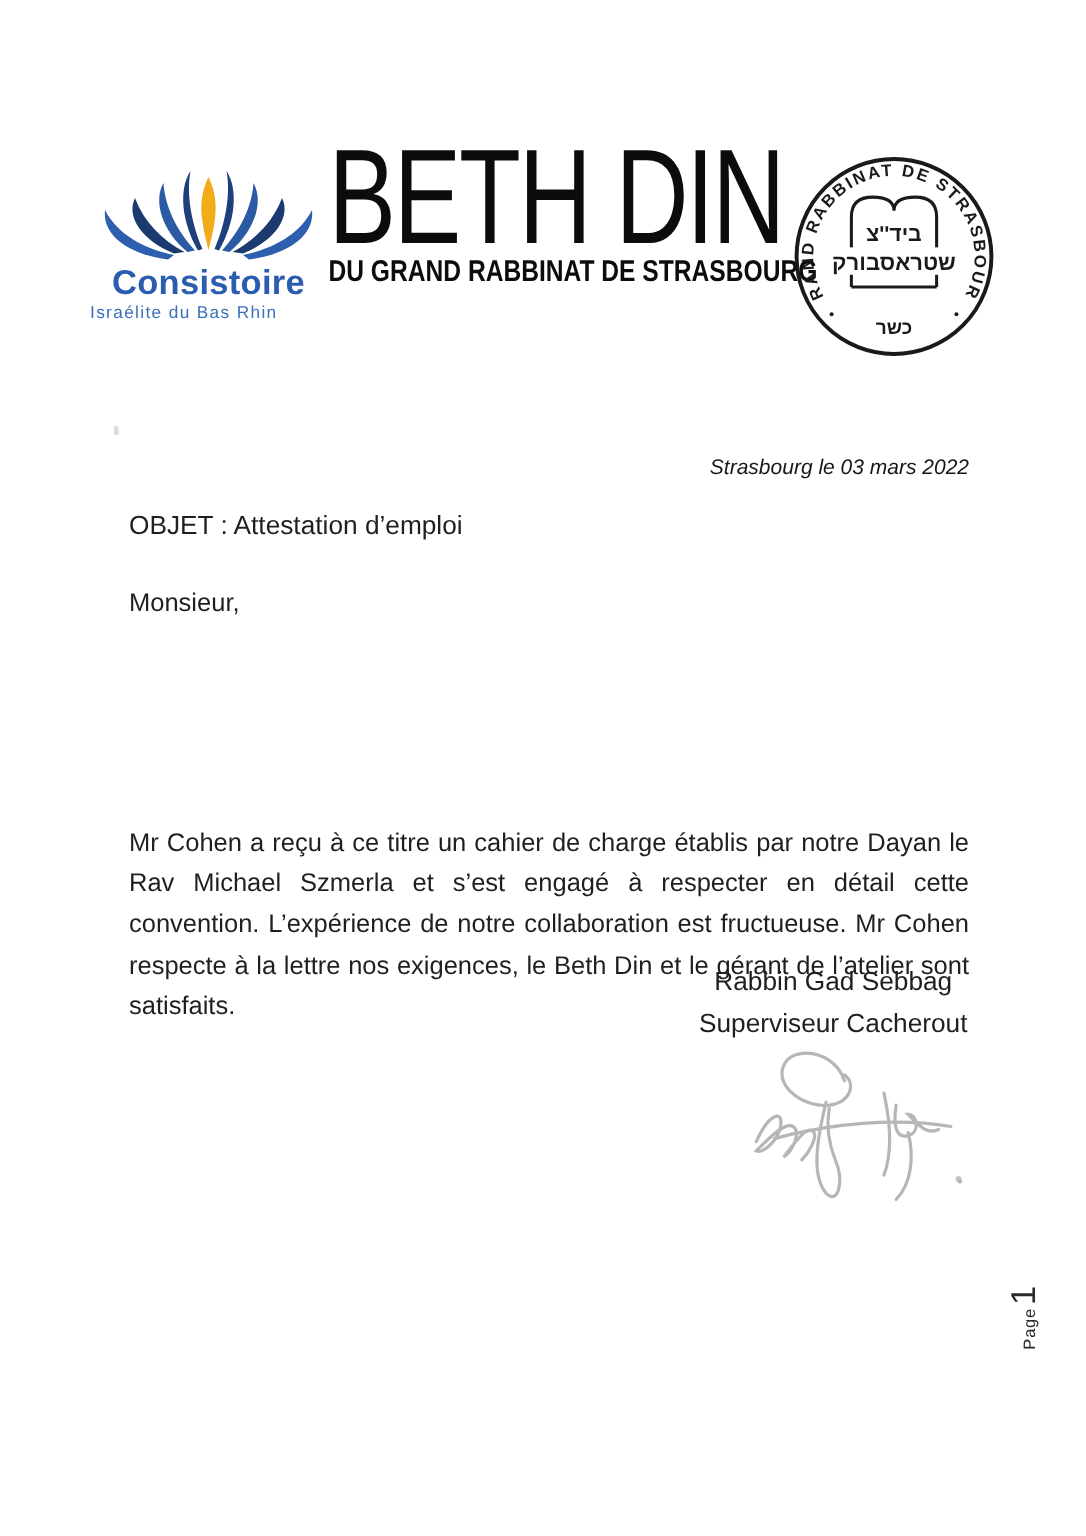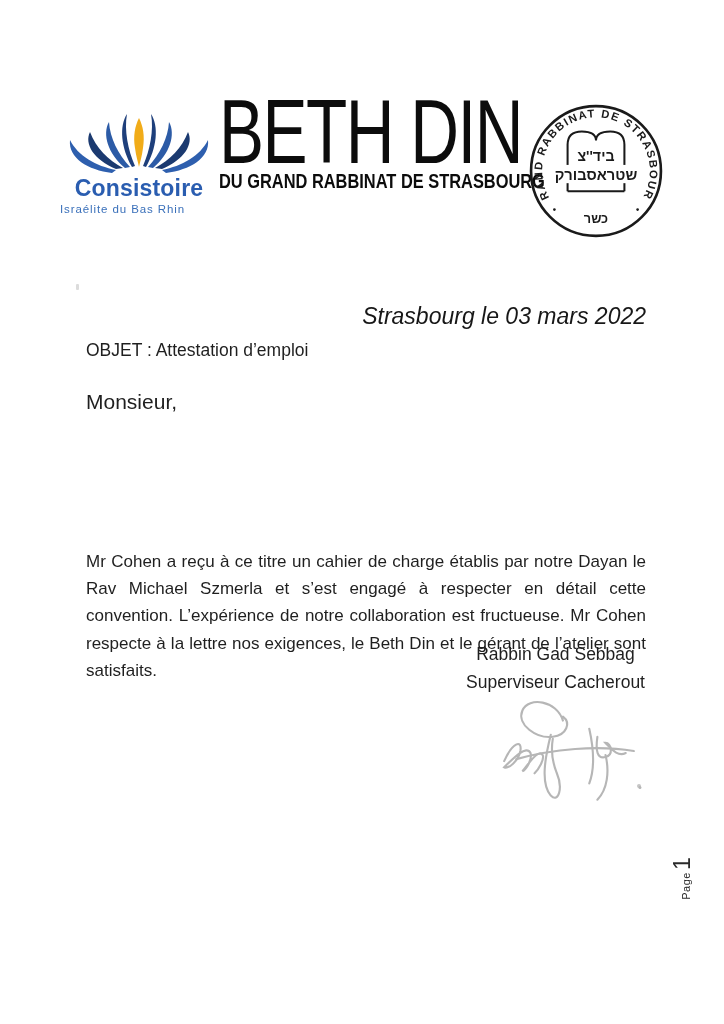--- a/index.html
+++ b/index.html
@@ -22,23 +22,23 @@
     transform:scaleX(0.82);transform-origin:left top;margin-top:-2px;letter-spacing:0px;
   }
   .seal{position:absolute;left:527px;top:102px;width:138px;height:138px;}
   .seal text{font-family:"Liberation Sans",sans-serif;fill:#1a1a1a;}
   .ring-text{font-size:11px;font-weight:700;letter-spacing:1.5px;}
   .tablet-line1{font-size:14px;font-weight:700;}
   .tablet-line2{font-size:14.5px;font-weight:700;}
   .seal-bottom{font-size:12.5px;font-weight:700;}
   
   .dateline{position:absolute;left:86px;top:303px;width:560px;text-align:right;
-    font-style:italic;font-size:23px;color:#171717;}
+    font-style:italic;font-size:14px;color:#171717;}
   .subject{position:absolute;left:86px;top:340px;width:560px;font-size:17.5px;}
-  .body1{position:absolute;left:86px;top:388px;width:560px;font-size:21px;line-height:27px;}
+  .body1{position:absolute;left:86px;top:388px;width:560px;font-size:17px;line-height:27px;}
   .salutation{display:block;}
   .para{text-align:justify;margin:0;}
   .body2{position:absolute;left:86px;top:504px;width:560px;font-size:17px;line-height:27.2px;margin-top:44px;}
   .sig-block{position:absolute;left:428px;top:641px;width:255px;text-align:center;
     font-size:17.5px;line-height:27.5px;}
   .sig-svg{position:absolute;left:492px;top:694px;}
   .nb{position:absolute;left:86px;top:800px;width:560px;font-size:17px;line-height:27.8px;text-align:justify;}
   
   .page-label{position:absolute;left:660px;top:836px;width:44px;height:84px;
     display:flex;align-items:center;justify-content:center;}

